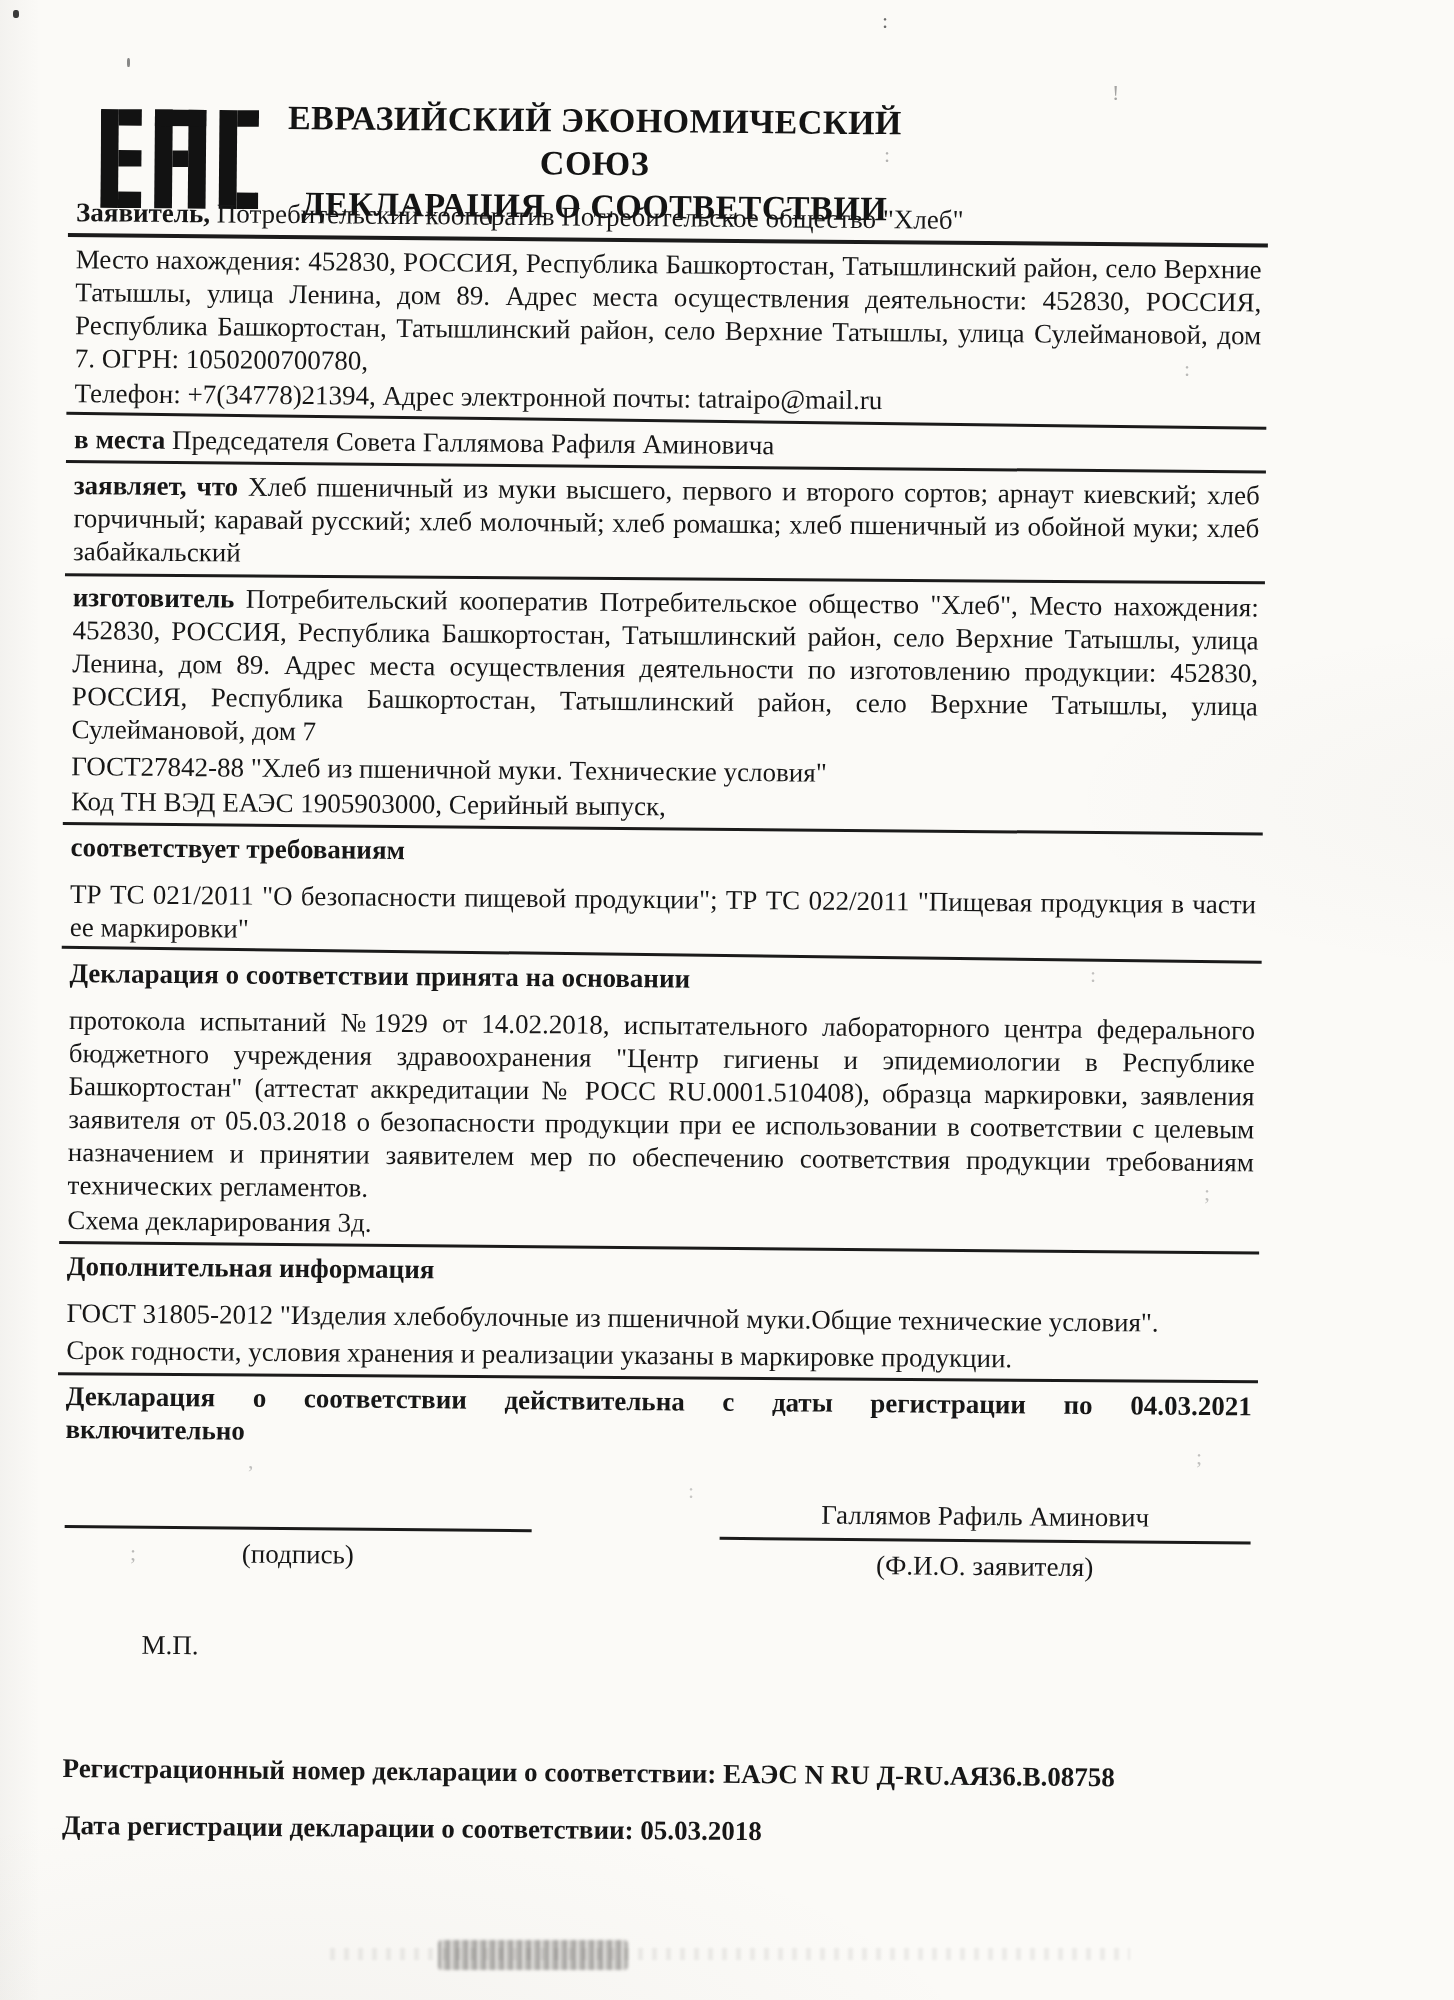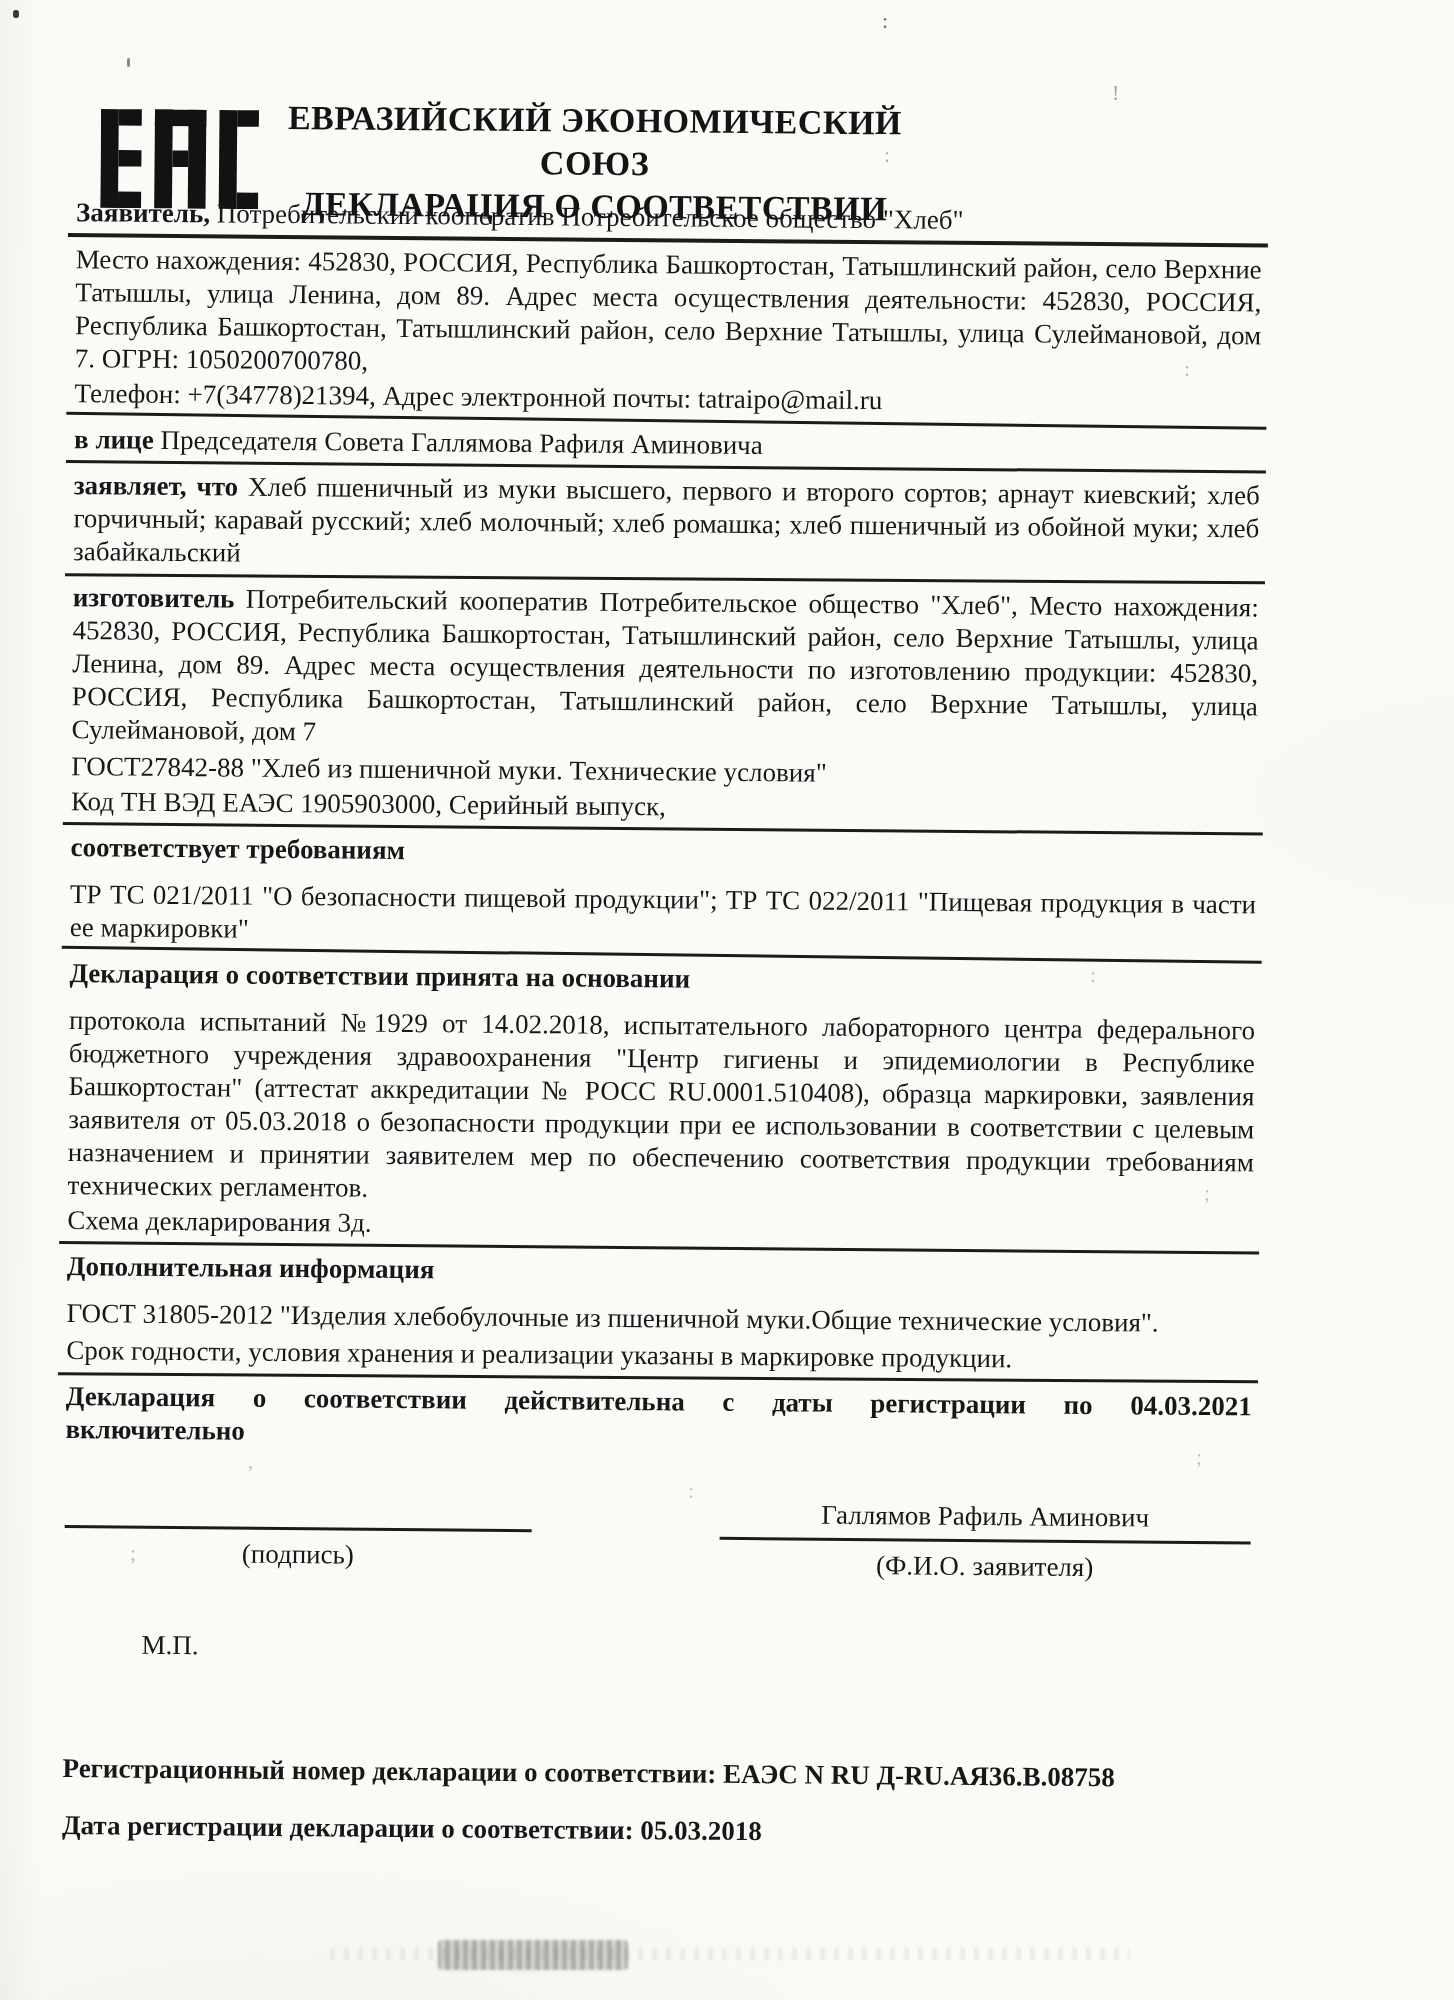--- a/index.html
+++ b/index.html
@@ -93,21 +93,21 @@
 
     <div class="body">
 
       <p class="row"><b>Заявитель,</b> <span>Потребительский кооператив Потребительское общество "Хлеб"</span></p>
       <div class="rule thick"></div>
 
       <p class="para">Место нахождения: 452830, РОССИЯ, Республика Башкортостан, Татышлинский район, село Верхние Татышлы, улица Ленина, дом 89. Адрес места осуществления деятельности: 452830, РОССИЯ, Республика Башкортостан, Татышлинский район, село Верхние Татышлы, улица Сулеймановой, дом 7. ОГРН: 1050200700780,</p>
       <p class="row mt2">Телефон: +7(34778)21394,  Адрес электронной почты: tatraipo@mail.ru</p>
       <div class="rule tilt-a"></div>
 
-      <p class="row"><b>в лице</b> <span>Председателя Совета Галлямова Рафиля Аминовича</span></p>
+      <p class="row"><b>в места</b> <span>Председателя Совета Галлямова Рафиля Аминовича</span></p>
       <div class="rule"></div>
 
       <p class="para mt4"><b>заявляет, что</b> <span>Хлеб пшеничный из муки высшего, первого и второго сортов; арнаут киевский; хлеб горчичный; каравай русский; хлеб молочный; хлеб ромашка; хлеб пшеничный из обойной муки; хлеб забайкальский</span></p>
       <div class="rule tilt-b"></div>
 
       <p class="para mt2"><b>изготовитель</b> <span>Потребительский кооператив Потребительское общество "Хлеб", Место нахождения: 452830, РОССИЯ, Республика Башкортостан, Татышлинский район, село Верхние Татышлы, улица Ленина, дом 89. Адрес места осуществления деятельности по изготовлению продукции: 452830, РОССИЯ, Республика Башкортостан, Татышлинский район, село Верхние Татышлы, улица Сулеймановой, дом 7</span></p>
       <p class="row mt4">ГОСТ27842-88 "Хлеб из пшеничной муки. Технические условия"</p>
       <p class="row mt2">Код ТН ВЭД ЕАЭС 1905903000, Серийный выпуск,</p>
       <div class="rule"></div>
 

